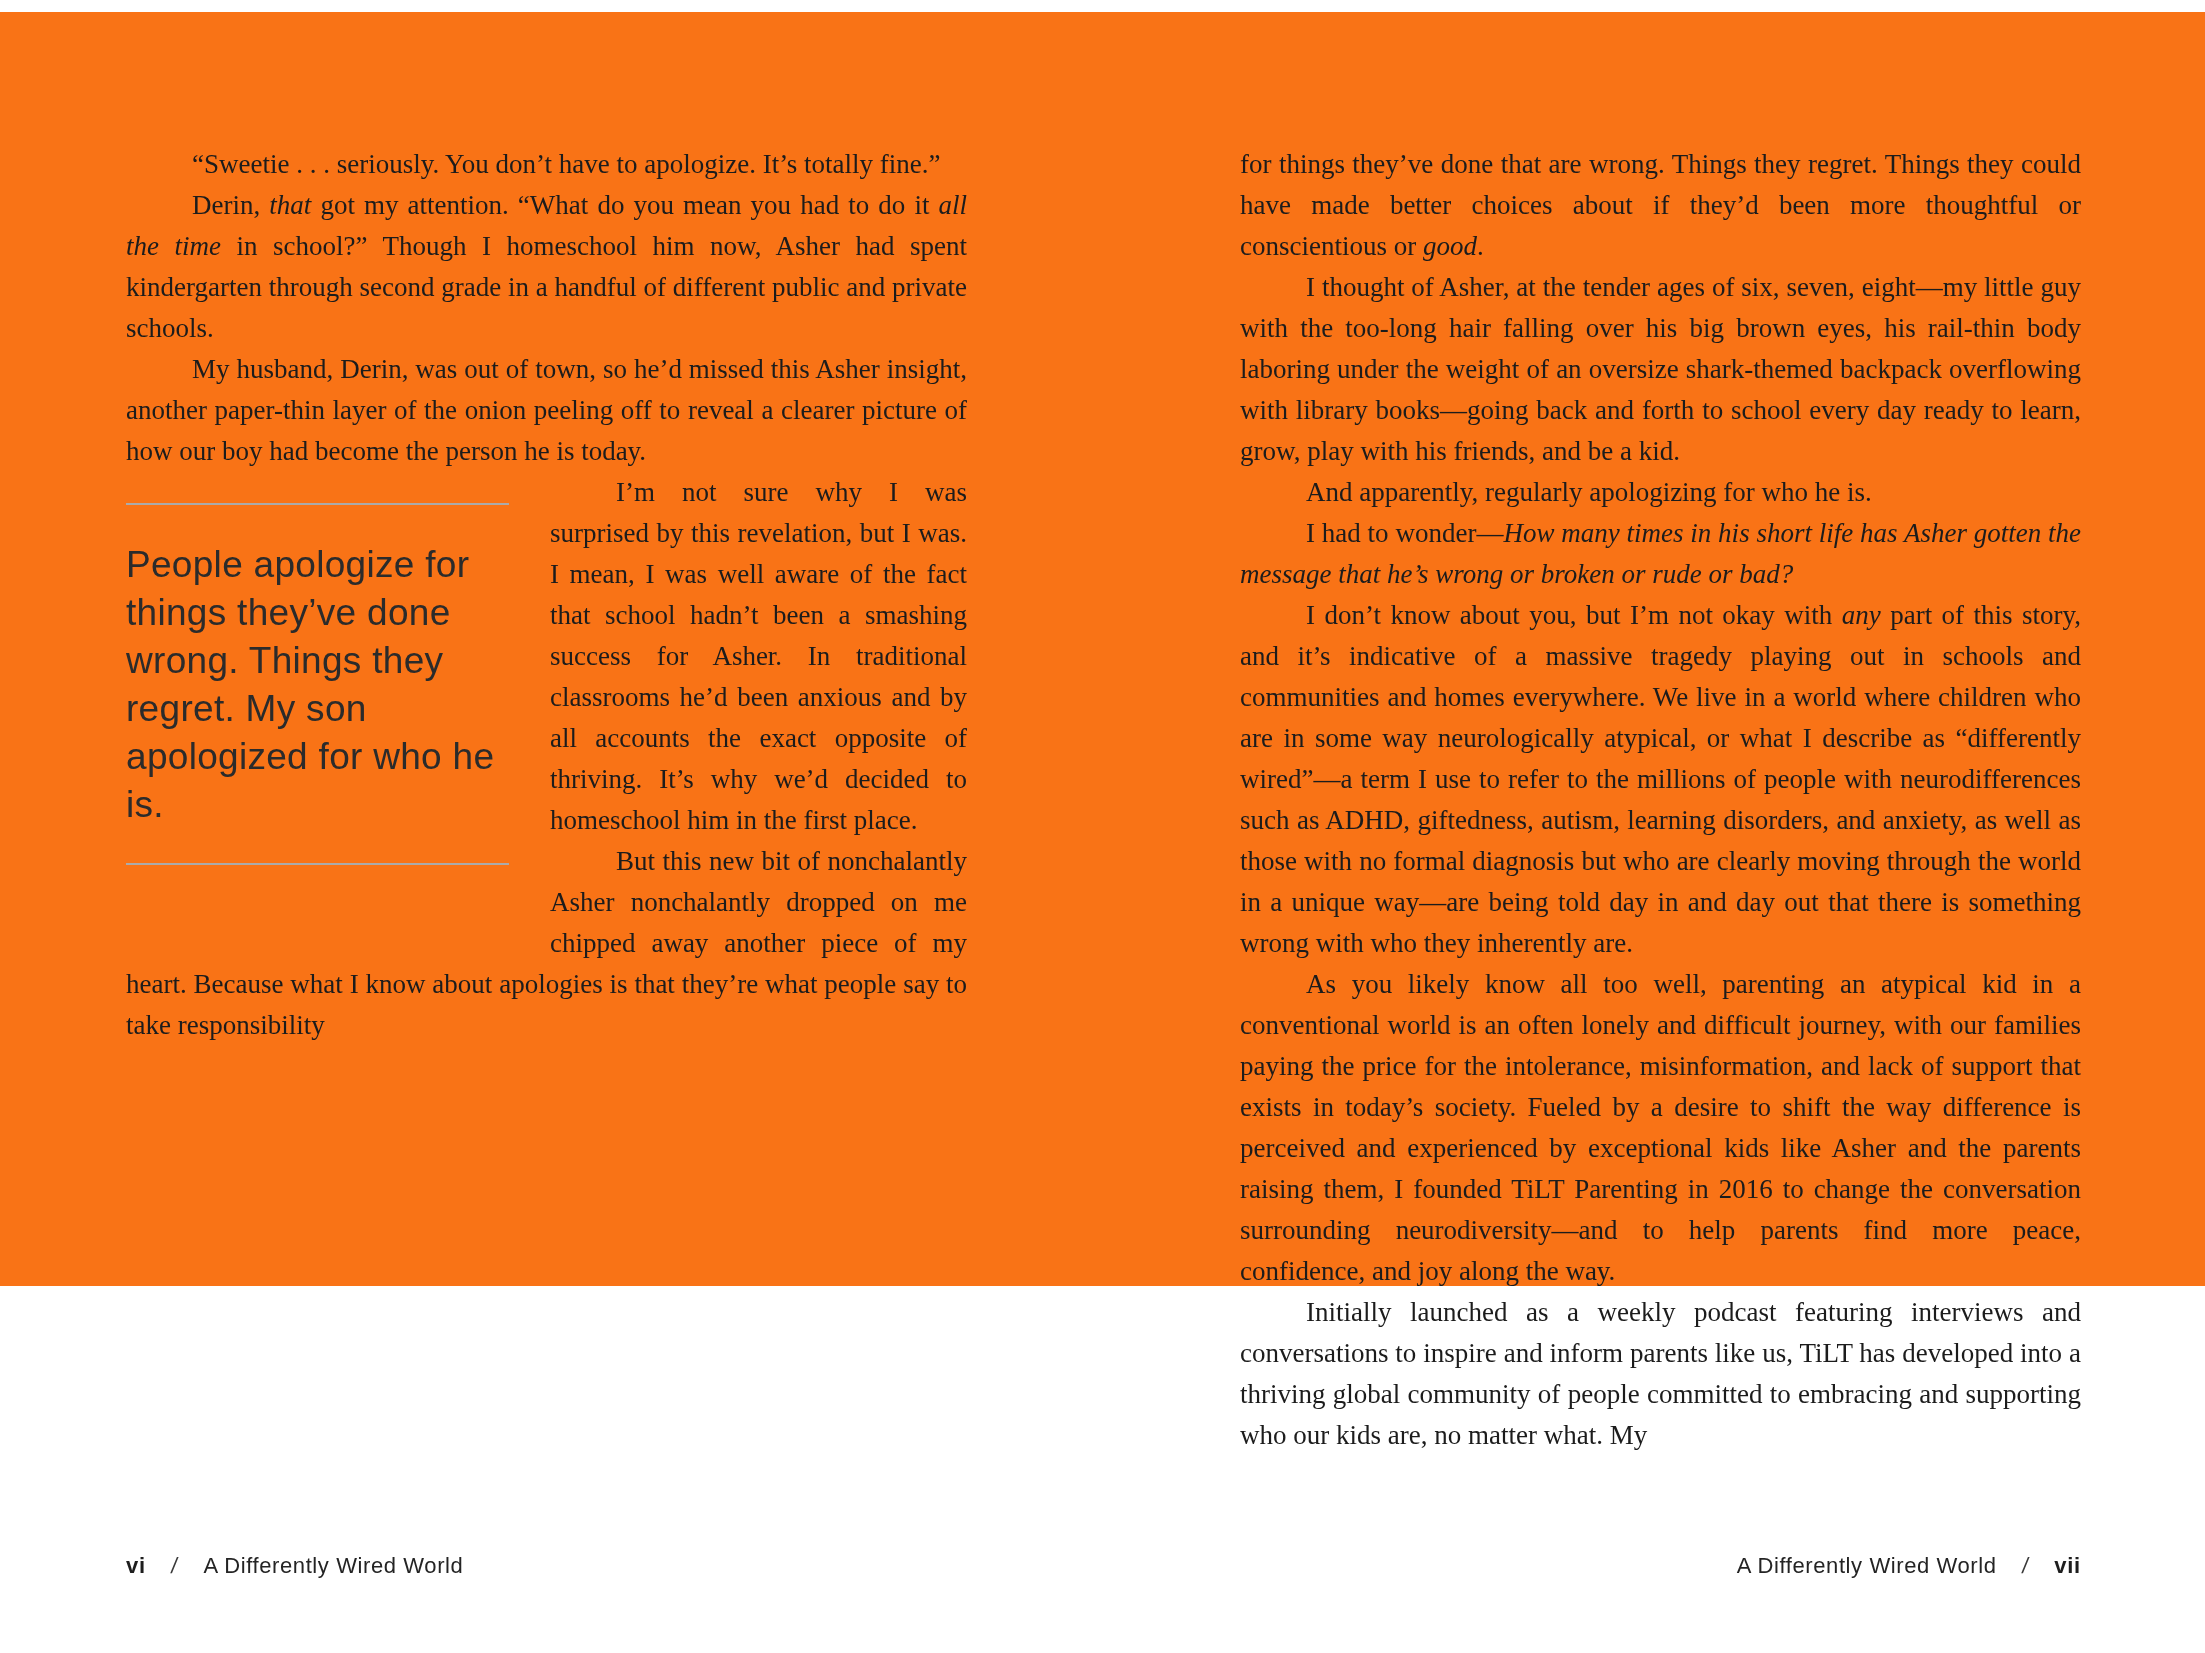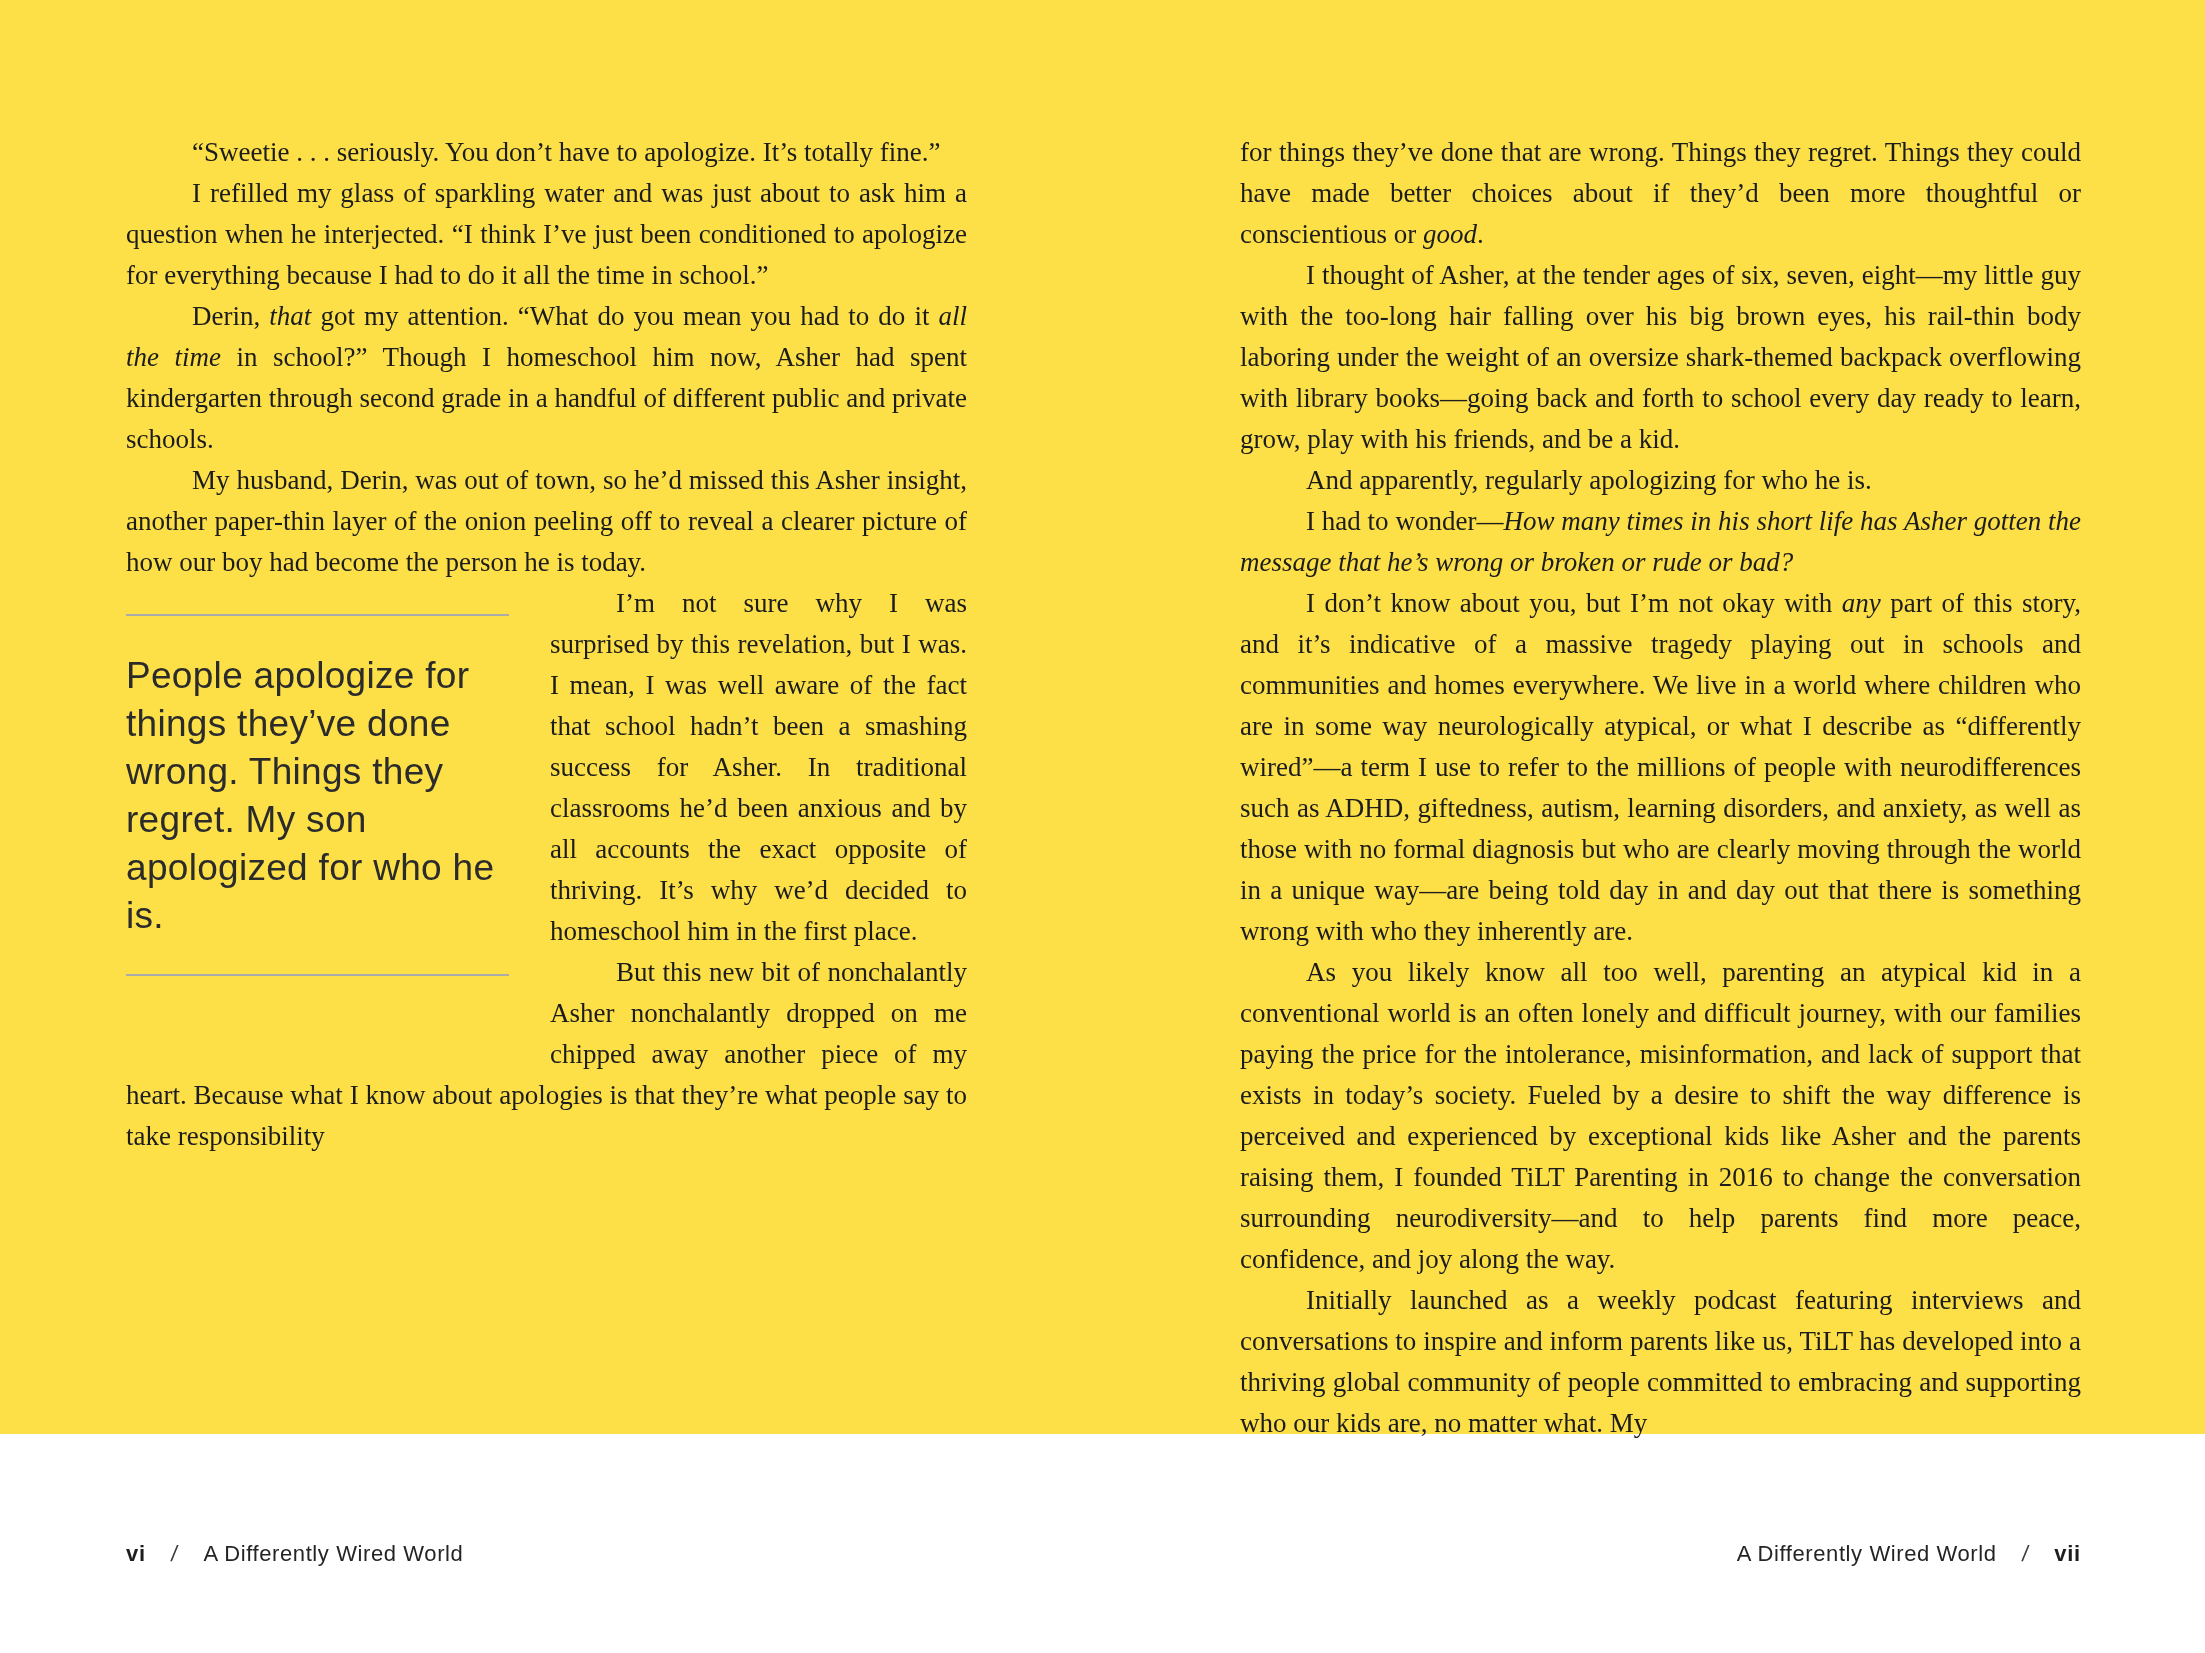--- a/index.html
+++ b/index.html
@@ -9,24 +9,24 @@
   }
   body {
     width: 2205px;
     height: 1654px;
     position: relative;
     overflow: hidden;
     font-family: "Liberation Serif", serif;
   }
   .page {
     position: absolute;
-    top: 0;
+    top: 12px;
     width: 1103px;
-    height: 1434px;
-    background: #fde047;
+    height: 1274px;
+    background: #f97316;
   }
   #page-left  { left: 0; }
   #page-right { left: 1103px; }
 
   .text-block {
     position: absolute;
     top: 132px;
     width: 841px;
     font-size: 27px;
     line-height: 41px;
@@ -89,21 +89,20 @@
     transform: skewX(-8deg);
   }
   .running-footer .book-title { font-weight: 300; color: #242424; }
 </style>
 </head>
 <body>
 
 <div class="page" id="page-left">
   <div class="text-block">
     <p class="indent"><span>“Sweetie . . . seriously. You don’t have to apologize. It’s totally fine.”</span></p>
-    <p class="indent"><span>I refilled my glass of sparkling water and was just about to ask him a question when he interjected. “I think I’ve just been conditioned to apologize for everything because I had to do it all the time in school.”</span></p>
     <p class="indent"><span>Derin, </span><span style="font-style: italic;">that</span><span> got my attention. “What do you mean you had to do it </span><span style="font-style: italic;">all the time</span><span> in school?” Though I homeschool him now, Asher had spent kindergarten through second grade in a handful of different public and private schools.</span></p>
     <p class="indent"><span>My husband, Derin, was out of town, so he’d missed this Asher insight, another paper-thin layer of the onion peeling off to reveal a clearer picture of how our boy had become the person he is today.</span></p>
 
     <aside class="pullquote-float">
       <div class="pullquote-inner">
         <div class="pullquote-text">People apologize for things they’ve done wrong. Things they regret. My son apologized for who he is.</div>
       </div>
     </aside>
 
     <p class="indent"><span>I’m not sure why I was surprised by this revelation, but I was. I mean, I was well aware of the fact that school hadn’t been a smashing success for Asher. In traditional classrooms he’d been anxious and by all accounts the exact opposite of thriving. It’s why we’d decided to homeschool him in the first place.</span></p>

